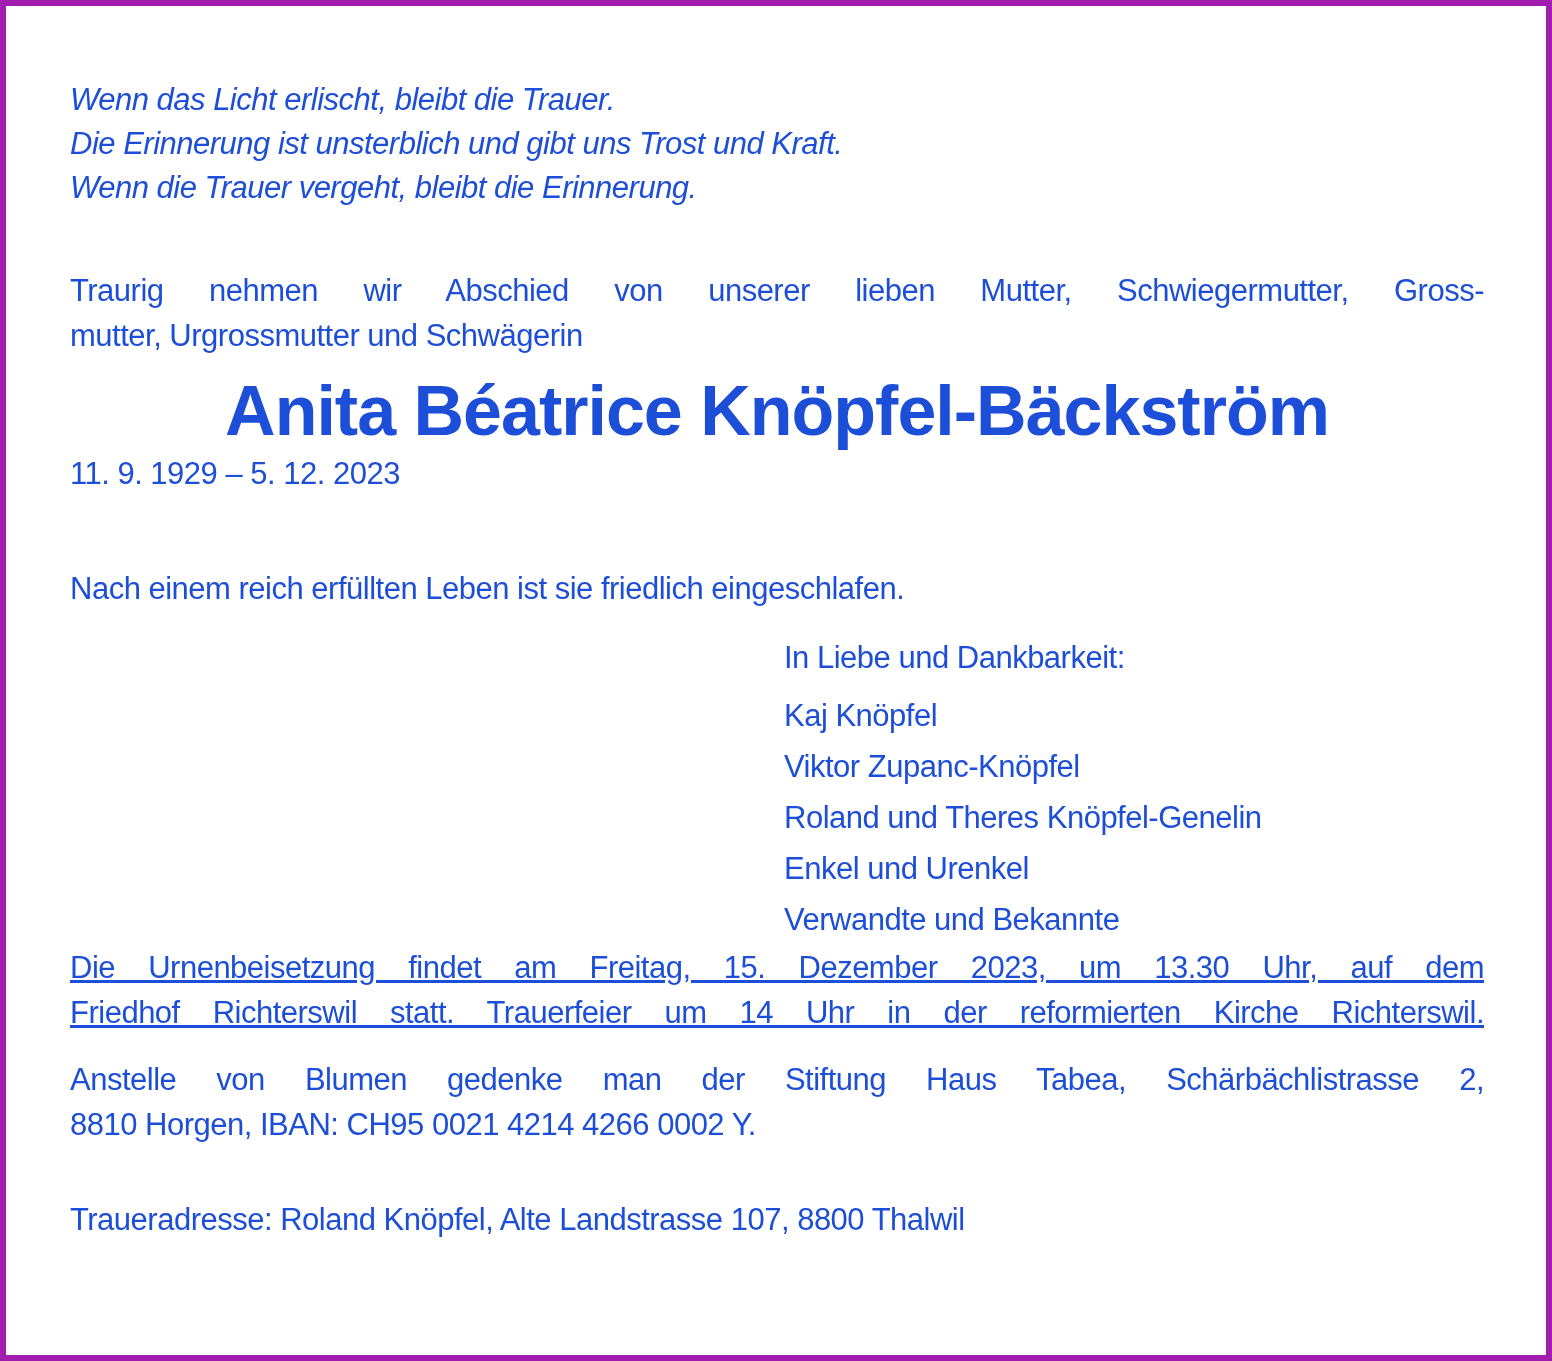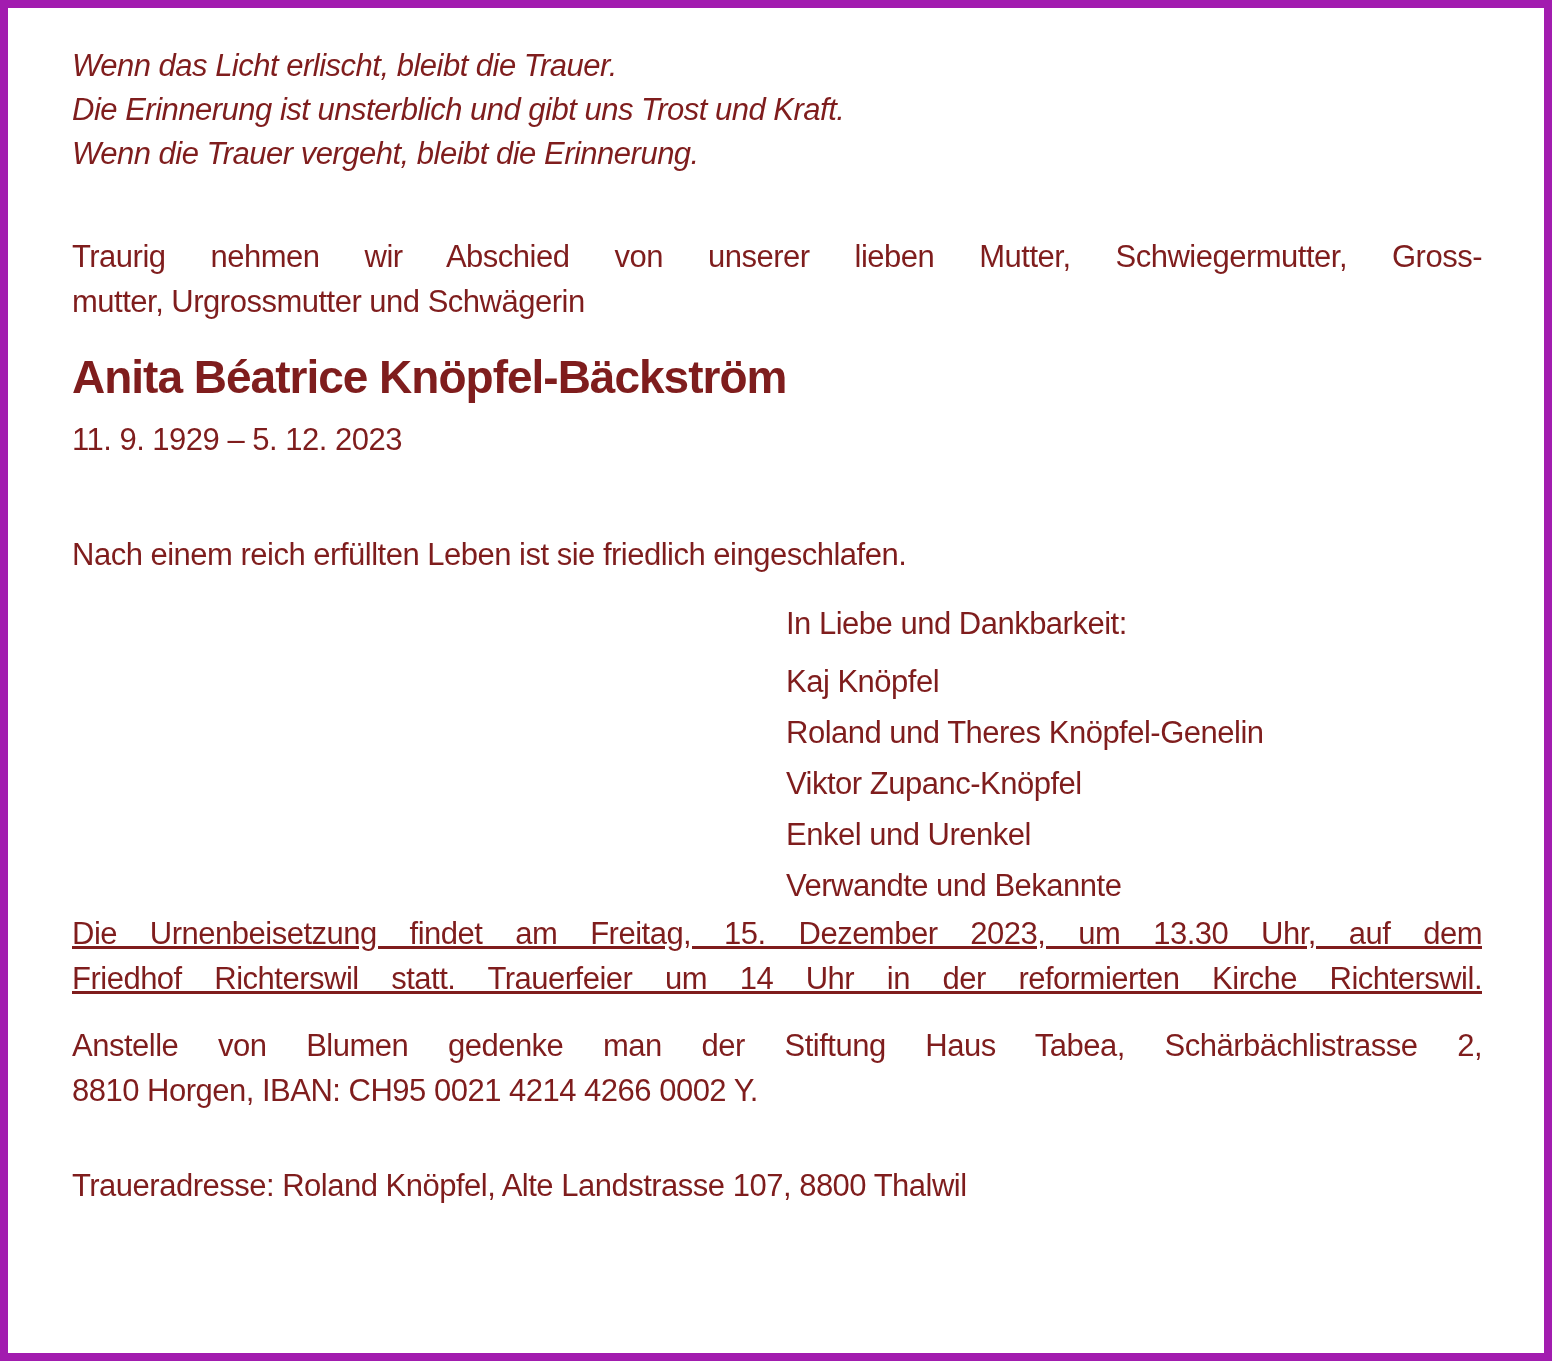--- a/index.html
+++ b/index.html
@@ -5,48 +5,49 @@
   html, body {
     margin: 0;
     padding: 0;
     background: #ffffff;
   }
   .page {
     box-sizing: border-box;
     width: 1552px;
     height: 1361px;
     background: #ffffff;
-    border: 8px solid #a21caf;
-    padding: 36px 62px 0 64px;
+    border: 6px solid #a21caf;
+    padding: 72px 62px 0 64px;
     font-family: "Liberation Sans", "DejaVu Sans", sans-serif;
-    color: #7f1d1d;
+    color: #1d4ed8;
     font-size: 31px;
     letter-spacing: -0.5px;
     overflow: hidden;
   }
   .epigraph {
     font-style: italic;
     line-height: 44px;
   }
   .para-line {
     line-height: 45px;
   }
   .just {
     text-align: justify;
     text-align-last: justify;
   }
   .intro {
     margin-top: 58px;
   }
   .deceased-name {
     margin: 20px 0 0 0;
-    font-size: 46px;
+    font-size: 70px;
     font-weight: bold;
     letter-spacing: -1px;
     line-height: 66px;
+    text-align: center;
   }
   .life-dates {
     margin-top: 8px;
     line-height: 44px;
   }
   .farewell {
     margin-top: 70px;
   }
   .blessing {
     margin-top: 26px;
@@ -94,22 +95,22 @@
 
   <div class="life-dates">11. 9. 1929 – 5. 12. 2023</div>
 
   <div class="para-line farewell">Nach einem reich erfüllten Leben ist sie friedlich eingeschlafen.</div>
 
 
   <div class="mourners">
     <div class="mourners-heading">In Liebe und Dankbarkeit:</div>
     <div class="mourner-names">
       <div class="mourner-name">Kaj Knöpfel</div>
+      <div class="mourner-name">Viktor Zupanc-Knöpfel</div>
       <div class="mourner-name">Roland und Theres Knöpfel-Genelin</div>
-      <div class="mourner-name">Viktor Zupanc-Knöpfel</div>
       <div class="mourner-name">Enkel und Urenkel</div>
       <div class="mourner-name">Verwandte und Bekannte</div>
     </div>
   </div>
 
   <div class="funeral">
     <div class="para-line just">Die Urnenbeisetzung findet am Freitag, 15. Dezember 2023, um 13.30 Uhr, auf dem</div>
     <div class="para-line just">Friedhof Richterswil statt. Trauerfeier um 14 Uhr in der reformierten Kirche Richterswil.</div>
   </div>
 

